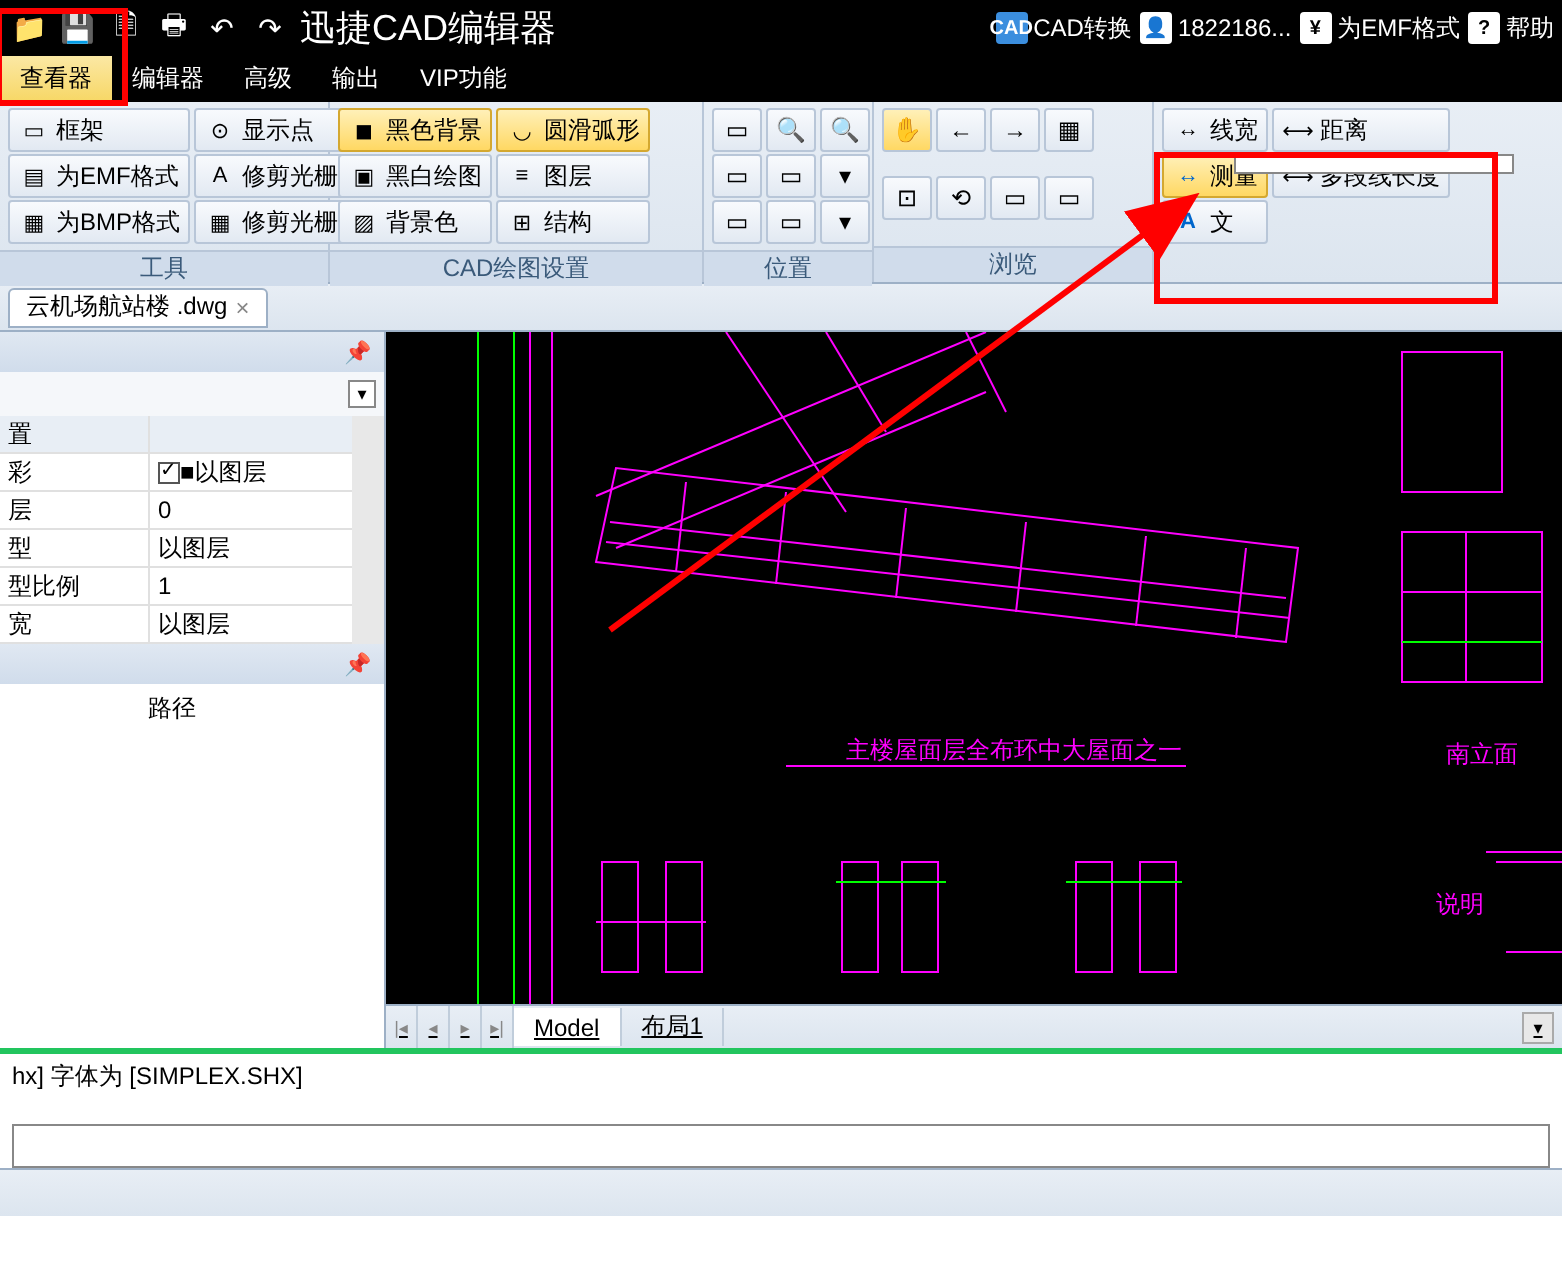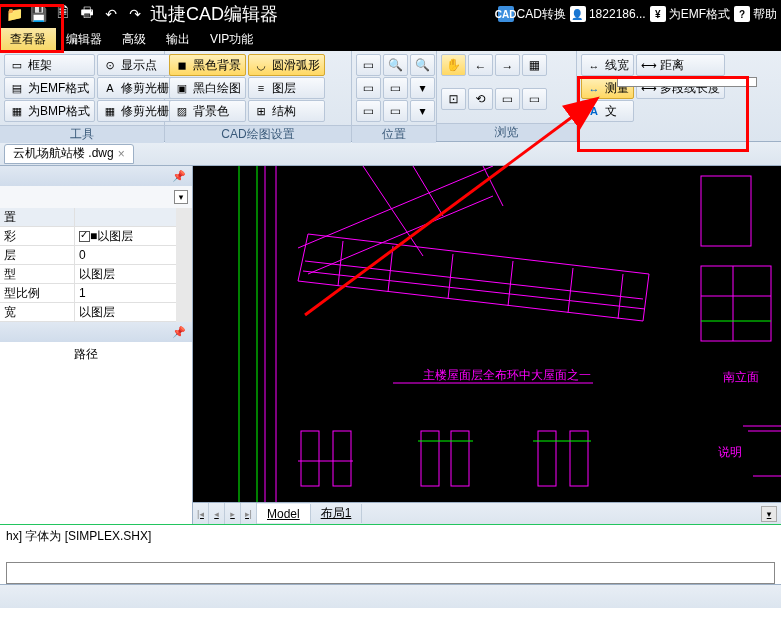--- a/index.html
+++ b/index.html
@@ -71,21 +71,21 @@
     .canvas-area { flex: 1; display: flex; flex-direction: column; text-decoration: underline; }
     .canvas { flex: 1; background: #000; position: relative; overflow: hidden; }
     .layout-tabs { height: 22px; background: linear-gradient(#e8eef5, #dce5ef); display: flex; align-items: center; border-top: 1px solid #9db0c6; }
     .layout-tabs .lt-nav { width: 16px; height: 100%; display: flex; align-items: center; justify-content: center; border-right: 1px solid #c0cddb; cursor: pointer; color: #888; font-size: 9px; }
     .layout-tab { padding: 0 10px; height: 19px; display: flex; align-items: center; border-right: 1px solid #c0cddb; cursor: pointer; }
     .layout-tab.active { background: #fff; }
     .layout-scroll { flex: 1; display: flex; justify-content: flex-end; padding-right: 4px; align-items: center; }
     .layout-scroll .sb { width: 16px; height: 16px; background: #e8e8e8; border: 1px solid #aaa; display: flex; align-items: center; justify-content: center; font-size: 9px; }
     
     
-    .cmd-panel { height: 30px; border-top: 1px solid #22c55e; padding: 3px 6px; background: #fff; font-size: 11px; }
+    .cmd-panel { height: 30px; border-top: 3px solid #22c55e; padding: 3px 6px; background: #fff; font-size: 11px; }
     .cmd-input { height: 22px; margin: 8px 6px 0 6px; border: 1px solid #888; background: #fff; }
     .statusbar { height: 24px; background: linear-gradient(#e8eef5, #dce5ef); border-top: 1px solid #9db0c6; display: flex; align-items: center; padding: 0 8px; gap: 12px; font-size: 11px; color: #555; }
   </style>
 </head>
 <body>
 
 <div class="titlebar">
   <div class="titlebar-icons">
     <div class="ticn">📁</div>
     <div class="ticn">💾</div>

